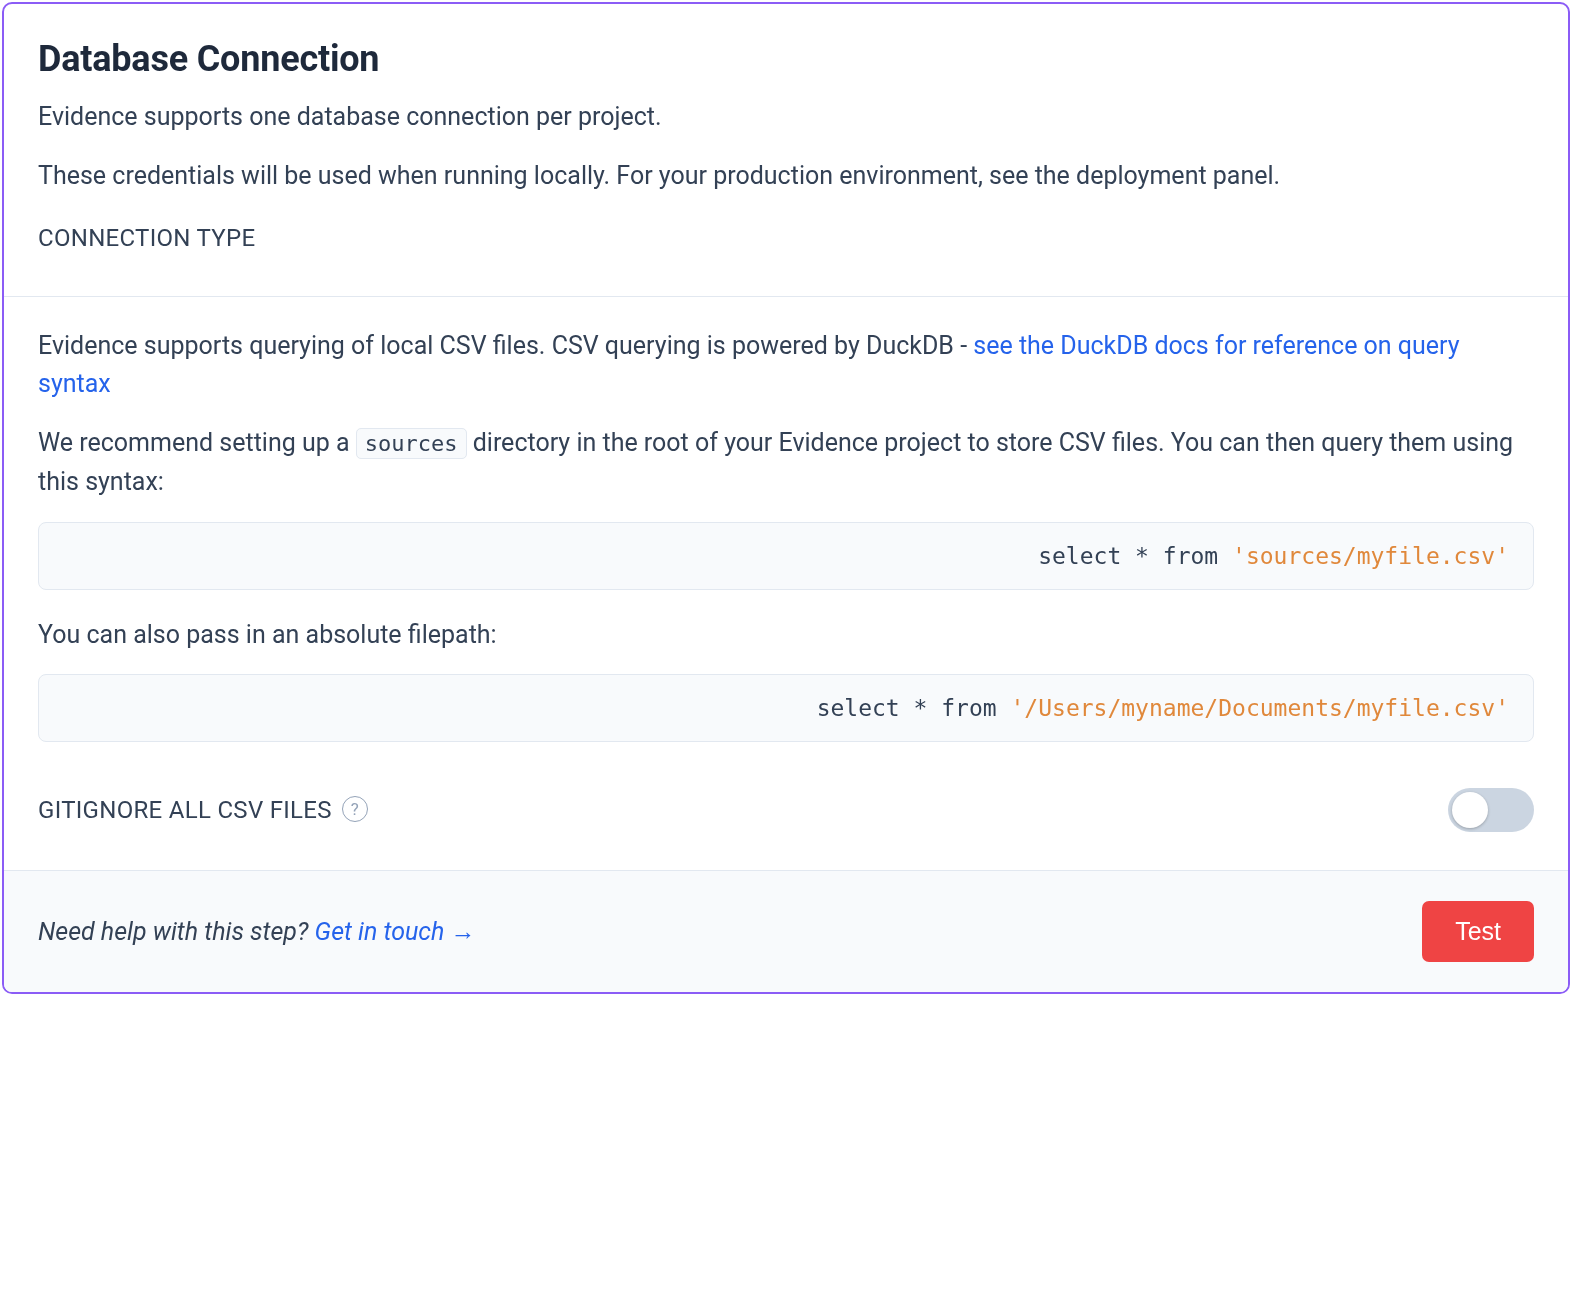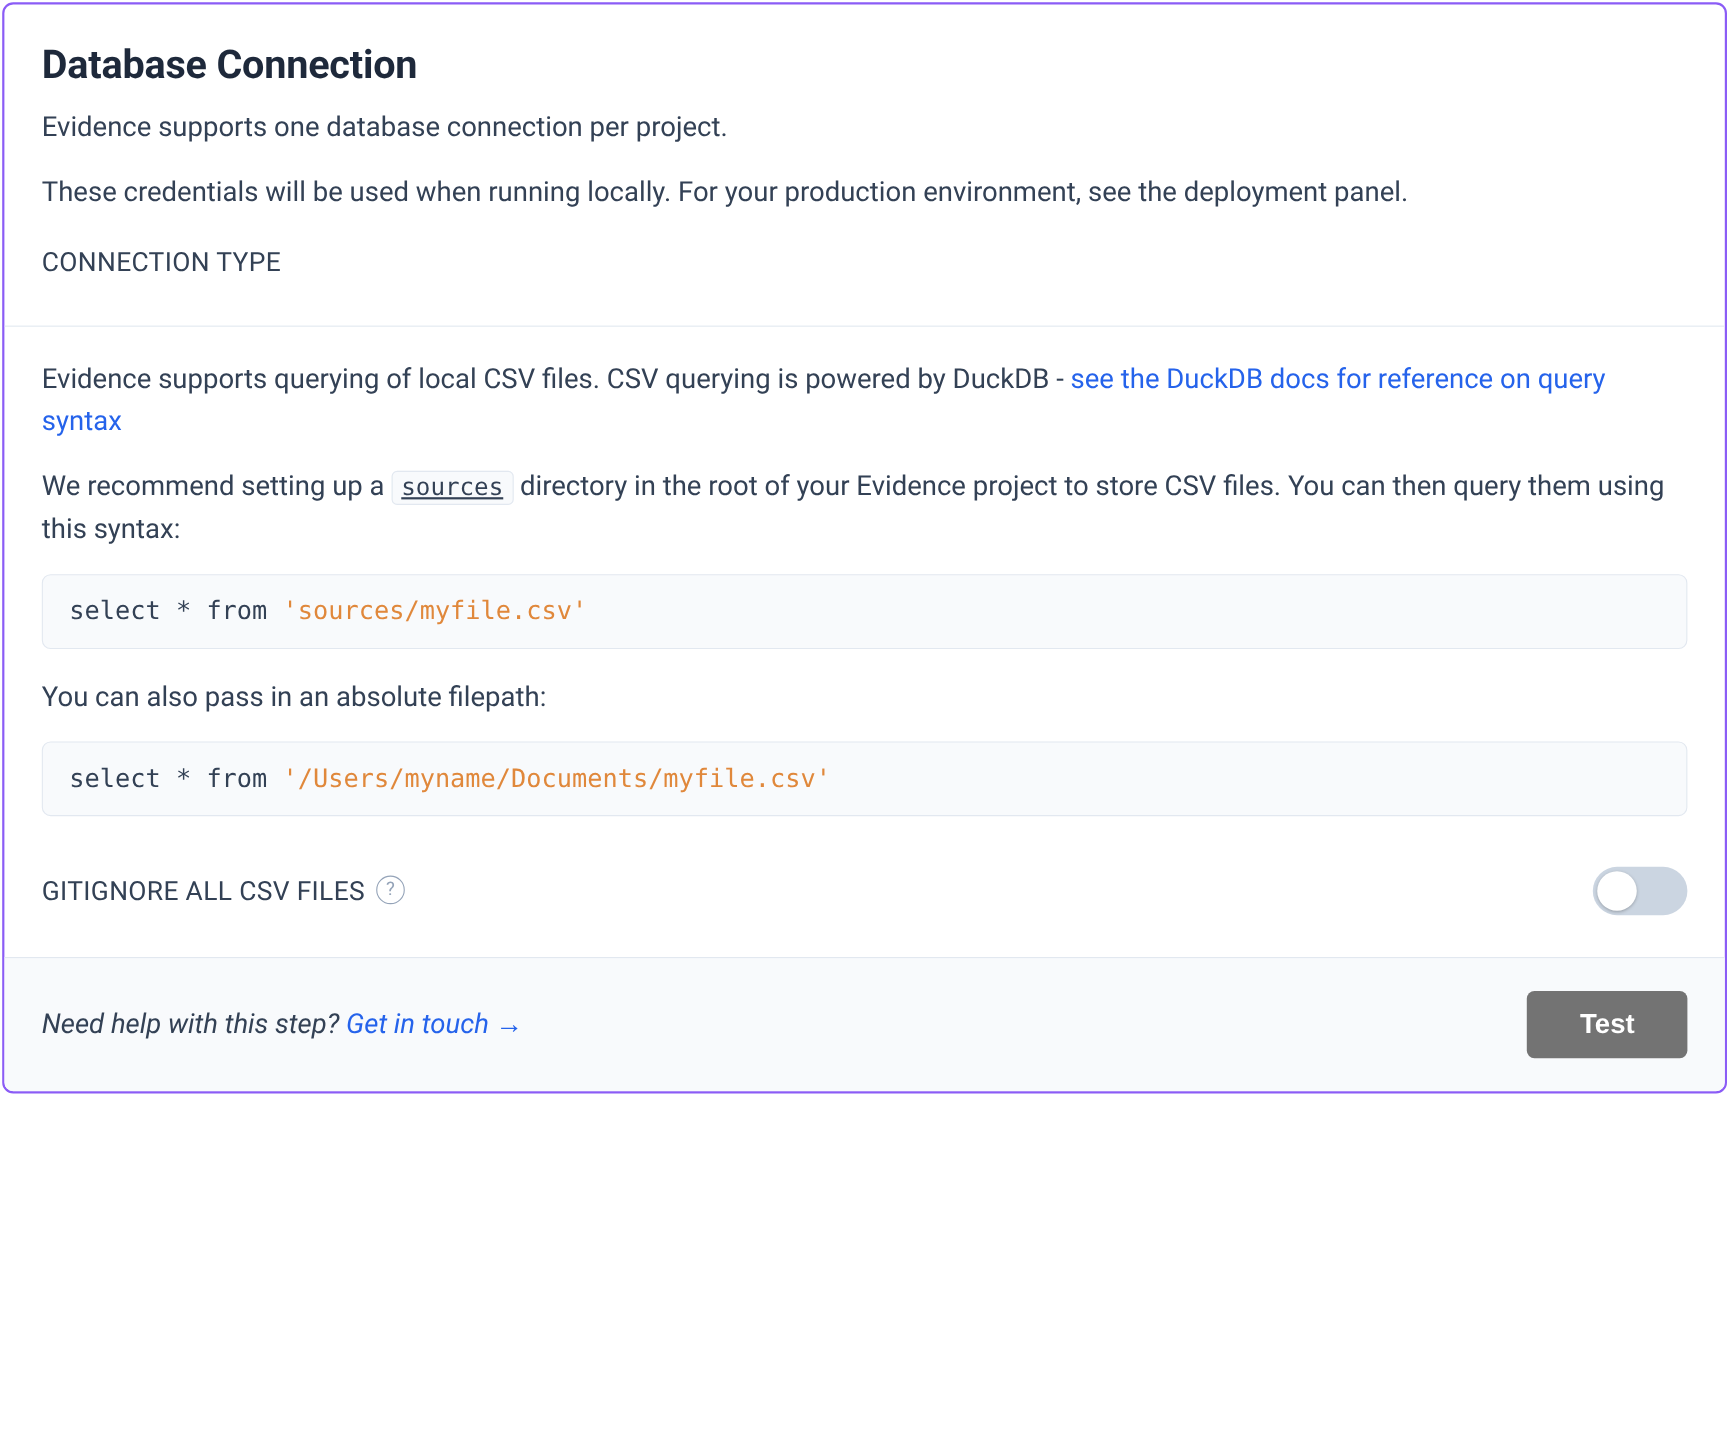--- a/index.html
+++ b/index.html
@@ -61,33 +61,33 @@
     text-decoration:none;
   }
   code.inline {
     font-family: ui-monospace, SFMono-Regular, Menlo, Monaco, Consolas, monospace;
     font-size:22px;
     background:#f8fafc;
     border:1px solid #e2e8f0;
     border-radius:5px;
     padding:2px 8px;
     color:#334155;
-    text-decoration:underline;
   }
   pre.codeblock {
     background:#f8fafc;
     border:1px solid #e2e8f0;
     border-radius:8px;
     padding:20px 24px;
     font-family: ui-monospace, SFMono-Regular, Menlo, Monaco, Consolas, monospace;
     font-size:23px;
     color:#334155;
     white-space:pre;
     overflow-x:auto;
     margin-bottom:26px;
+    text-align:right;
   }
   pre.codeblock .kw { color:#334155; }
   pre.codeblock .str { color:#e0883b; }
   .toggle-row {
     display:flex;
     align-items:center;
     justify-content:space-between;
     padding:14px 34px 38px 34px;
   }
   .toggle-label-wrap{
@@ -133,27 +133,27 @@
     background:#f8fafc;
     border-top:1px solid #e2e8f0;
     padding:30px 34px;
   }
   .footer-text{
     font-size:25px;
     color:#334155;
     font-style:italic;
   }
   .btn-primary {
-    background:#737373;
+    background:#ef4444;
     color:#fff;
     border:none;
     border-radius:7px;
     font-size:25px;
-    font-weight:700;
-    padding:16px 48px;
+    font-weight:400;
+    padding:16px 33px;
     cursor:pointer;
   }
 </style>
 </head>
 <body>
 
 <div class="panel">
 
   <div class="section-top">
     <h1 class="title">Database Connection</h1>

